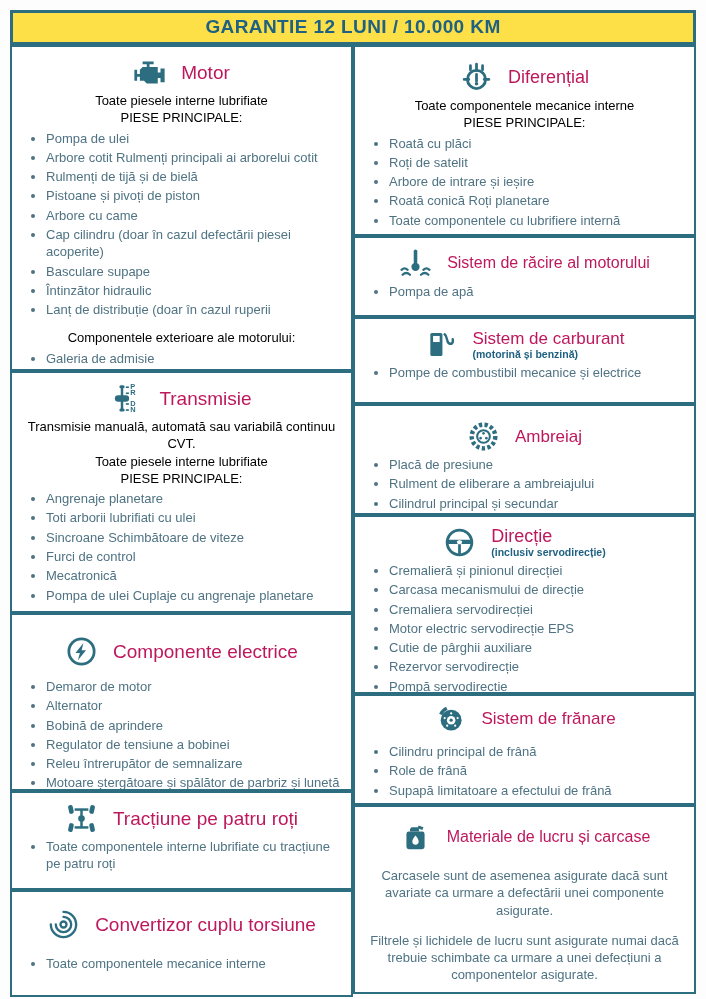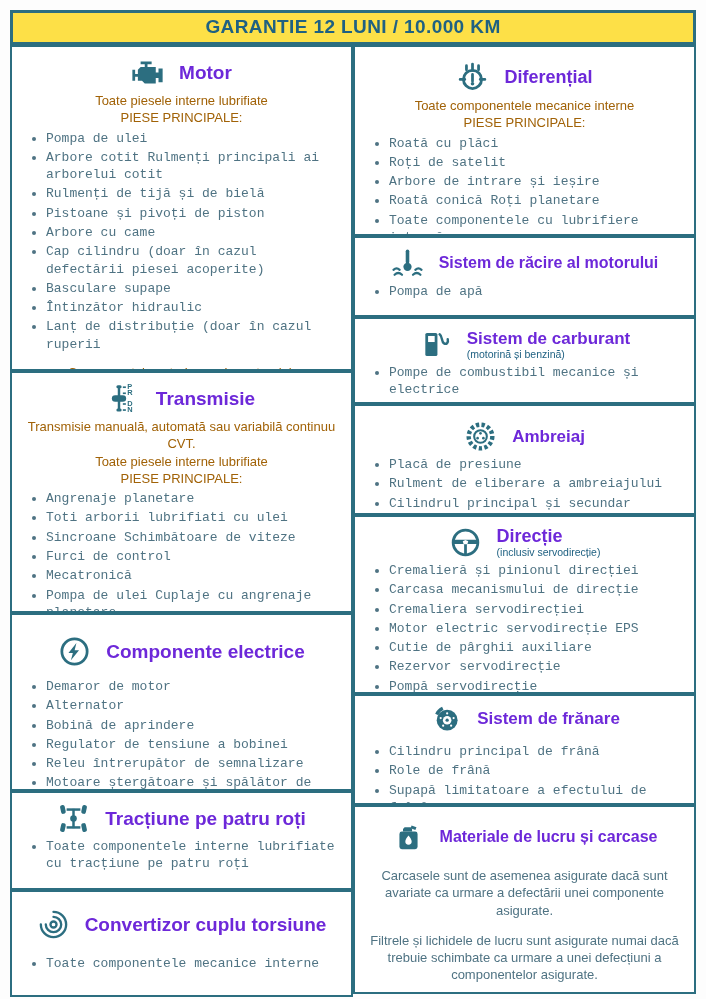--- a/index.html
+++ b/index.html
@@ -13,25 +13,25 @@
   .cols{display:flex;align-items:flex-start;}
   .col{width:343px;display:flex;flex-direction:column;}
   .sec{
     border:2.5px solid #2c6e80;box-sizing:border-box;background:#fff;
     padding:6px 10px 4px;overflow:hidden;
   }
   .sec-head{display:flex;align-items:center;justify-content:center;gap:15px;margin:3px 0 3px;}
   .icon{flex:0 0 auto;}
   .icon svg{width:33px;height:33px;display:block;color:#2c6e80;}
   .titlewrap{text-align:left;}
-  .sec-title{font-weight:bold;color:#6d28d9;font-size:19px;line-height:1.15;}
-  .sec-subtitle{font-weight:normal;color:#1f6182;font-size:10.5px;line-height:1.1;}
-  .centerblock{text-align:center;color:#a16207;font-size:13px;line-height:1.33;}
+  .sec-title{font-weight:normal;color:#be185d;font-size:19px;line-height:1.15;}
+  .sec-subtitle{font-weight:bold;color:#1f6182;font-size:10.5px;line-height:1.1;}
+  .centerblock{text-align:center;color:#000000;font-size:13px;line-height:1.33;}
   .bullets{margin:3px 0 0;padding-left:24px;color:#4f7383;font-size:13px;line-height:1.33;}
-  .bullets li{margin:2px 0;font-family:Liberation Mono, monospace;}
+  .bullets li{margin:2px 0;}
   .bullets + .centerblock{margin-top:11px;}
   .para{text-align:center;color:#4f7383;font-size:13px;line-height:1.33;margin:13px 2px 0;}
   
   .sec-motor{height:326px}
   .sec-transmisie{height:242px}
   .sec-electrice{height:178px}
   .sec-electrice .sec-head{margin-top:14px;margin-bottom:10px}
   .sec-tractiune{height:99px}
   .sec-convertizor{height:107px}
   .sec-convertizor .sec-head{margin-top:10px;margin-bottom:14px}

